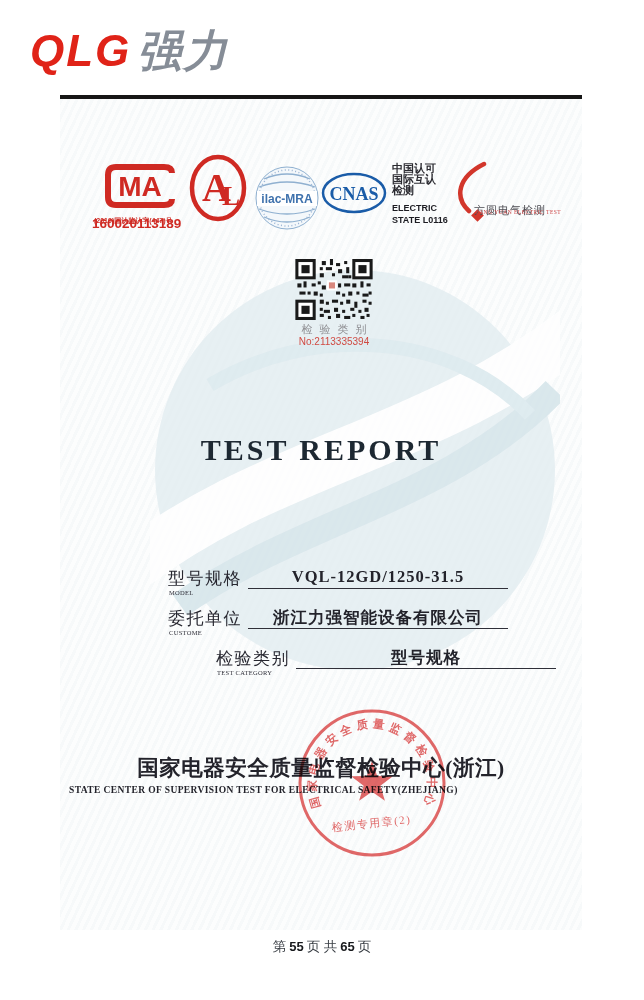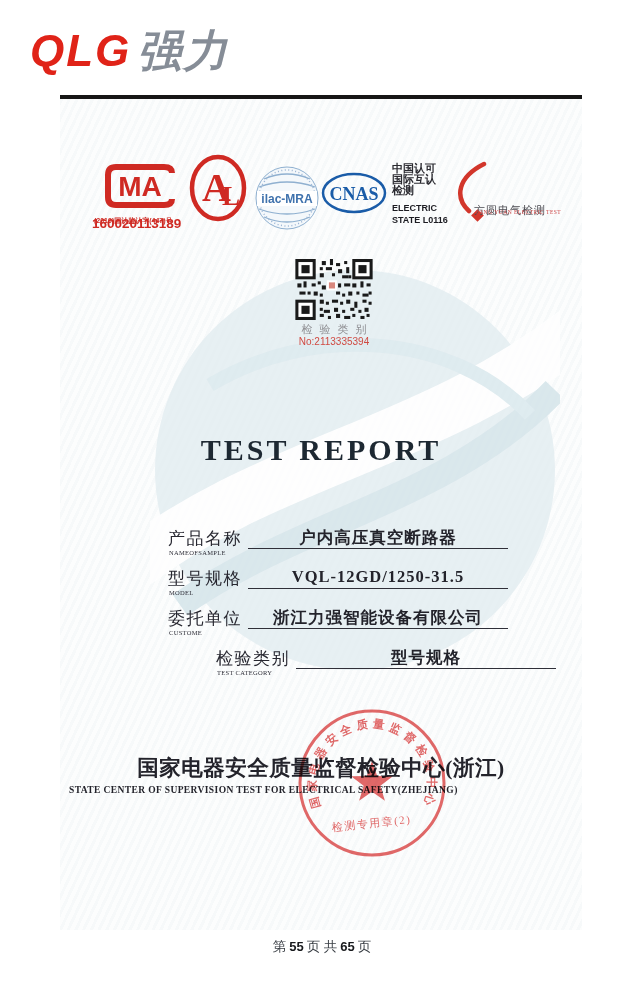--- a/index.html
+++ b/index.html
@@ -199,25 +199,20 @@
       </g>
       <rect x="15.5" y="10.5" width="5" height="5" fill="#ffffff"></rect>
       <rect x="16.5" y="11.5" width="3" height="3" fill="#cf6a5e" opacity=".8"></rect>
     </svg>
     <div class="qr-cap">检验类别</div>
     <div class="qr-no">No:2113335394</div>
   </div>
 
   <div class="title-en z">TEST REPORT</div>
 
-  <div class="frow f0 z">
-    <div class="flabel">产品名称</div>
-    <div class="fen">NAMEOFSAMPLE</div>
-    <div class="fline">户内高压真空断路器</div>
-  </div>
   <div class="frow f1 z">
     <div class="flabel">型号规格</div>
     <div class="fen">MODEL</div>
     <div class="fline">VQL-12GD/1250-31.5</div>
   </div>
   <div class="frow f2 z">
     <div class="flabel">委托单位</div>
     <div class="fen">CUSTOME</div>
     <div class="fline">浙江力强智能设备有限公司</div>
   </div>

